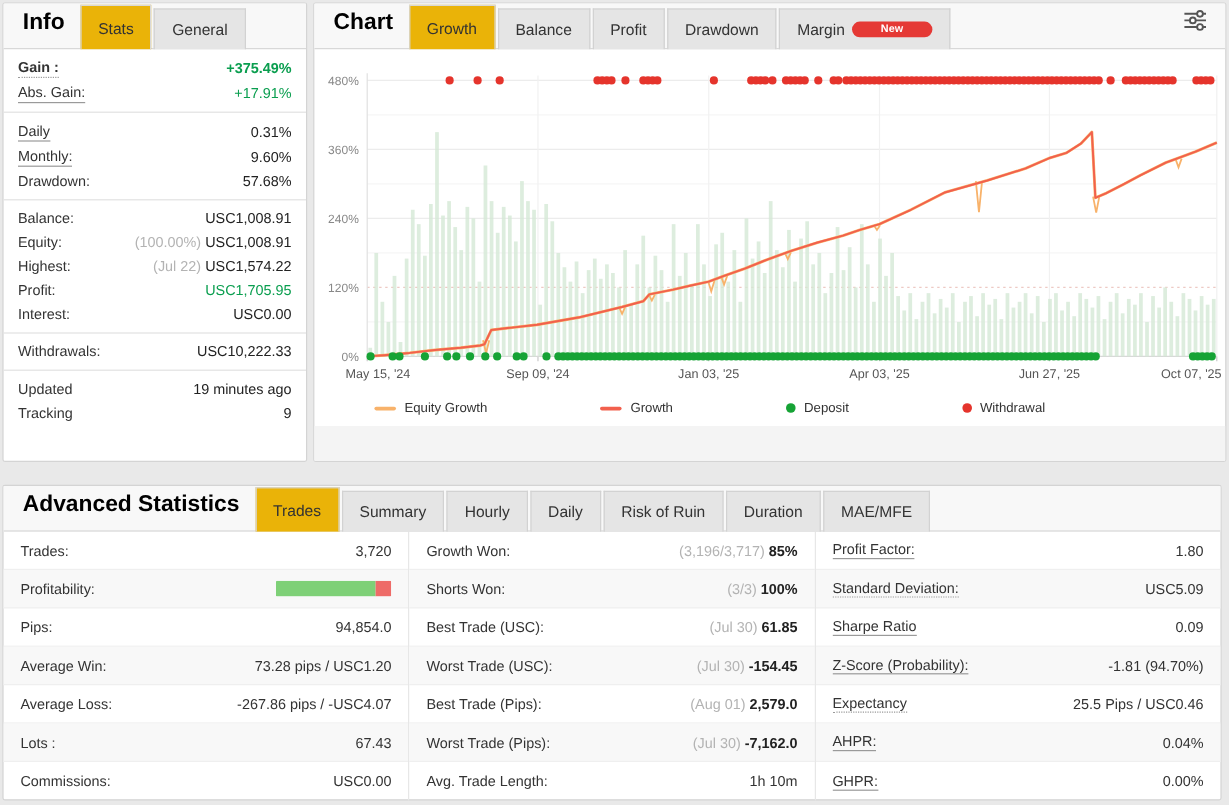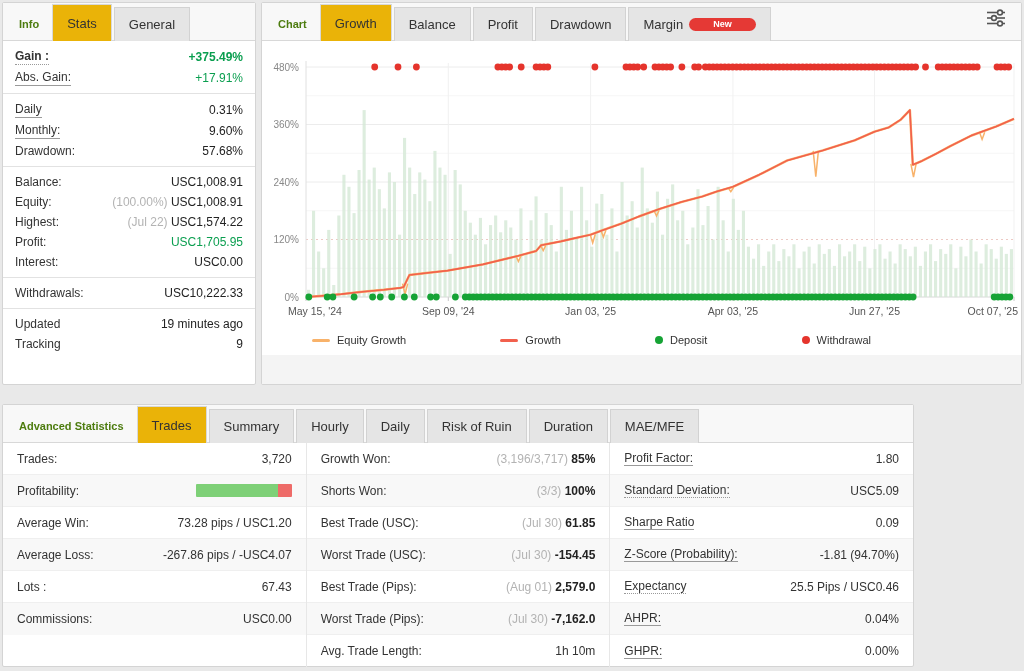--- a/index.html
+++ b/index.html
@@ -7,25 +7,25 @@
   body {
     background:#e9e9e9;
     font-family:"Liberation Sans", sans-serif;
     position:relative;
     overflow:hidden;
     -webkit-font-smoothing:antialiased;
   }
   .panel { position:absolute; background:#fff; border:1px solid #d4d4d4; border-radius:2px; display:flex; flex-direction:column; }
   #left-panel   { left:2px;  top:2px;   width:254px;  height:383px; }
   #chart-panel  { left:261px; top:2px;  width:761px;  height:383px; }
-  #bottom-panel { left:2px;  top:404px; width:912px; height:263px; }
+  #bottom-panel { left:2px;  top:404px; width:1016px; height:263px; }
 
   
   .tabbar { display:flex; align-items:flex-end; background:#f8f8f8; border-bottom:1px solid #d8d8d8; height:38px; padding:0 8px; flex-shrink:0; position:relative; }
-  .tabtitle { font-weight:bold; font-size:11px; color:#4d7c0f; padding:0 12px 10px 8px; }
+  .tabtitle { font-weight:bold; font-size:19px; color:#000000; padding:0 12px 10px 8px; }
   .tab { font-size:13px; color:#333; padding:0 14px; height:34px; display:flex; align-items:center; gap:6px;
          background:#e5e5e5; border:1px solid #d2d2d2; border-bottom:none; margin:0 1px -1px 1px; cursor:pointer; white-space:nowrap; }
   .tab.active { background:#eab308; border-color:#d8d8d8; height:37px; position:relative; z-index:2; }
   .badge-new { background:#e53935; color:#fff; font-size:9px; font-weight:bold; padding:2px 24px; border-radius:9px; line-height:1; }
   .tabbar-spacer { flex:1; }
   .icon-btn { align-self:center; margin-bottom:4px; padding:4px 6px; cursor:pointer; }
 
   
   .sgroup { padding:5px 0; border-bottom:1px solid #e2e2e2; }
   .sgroup:last-child { border-bottom:none; }
@@ -647,20 +647,24 @@
           <span class="bval"><span class="main">3,720</span></span>
         </div>
         <div class="brow">
           <span class="blabel">Profitability:</span>
           <span class="profit-bar">
             <span class="win" style="width: 86%; background: rgb(126, 208, 119);"></span>
             <span class="loss" style="width: 14%; background: rgb(238, 107, 104);"></span>
           </span>
         </div>
         <div class="brow">
+          <span class="blabel">Pips:</span>
+          <span class="bval"><span class="main">94,854.0</span></span>
+        </div>
+        <div class="brow">
           <span class="blabel">Average Win:</span>
           <span class="bval"><span class="main">73.28 pips / USC1.20</span></span>
         </div>
         <div class="brow">
           <span class="blabel">Average Loss:</span>
           <span class="bval"><span class="main">-267.86 pips / -USC4.07</span></span>
         </div>
         <div class="brow">
           <span class="blabel">Lots :</span>
           <span class="bval"><span class="main">67.43</span></span>

